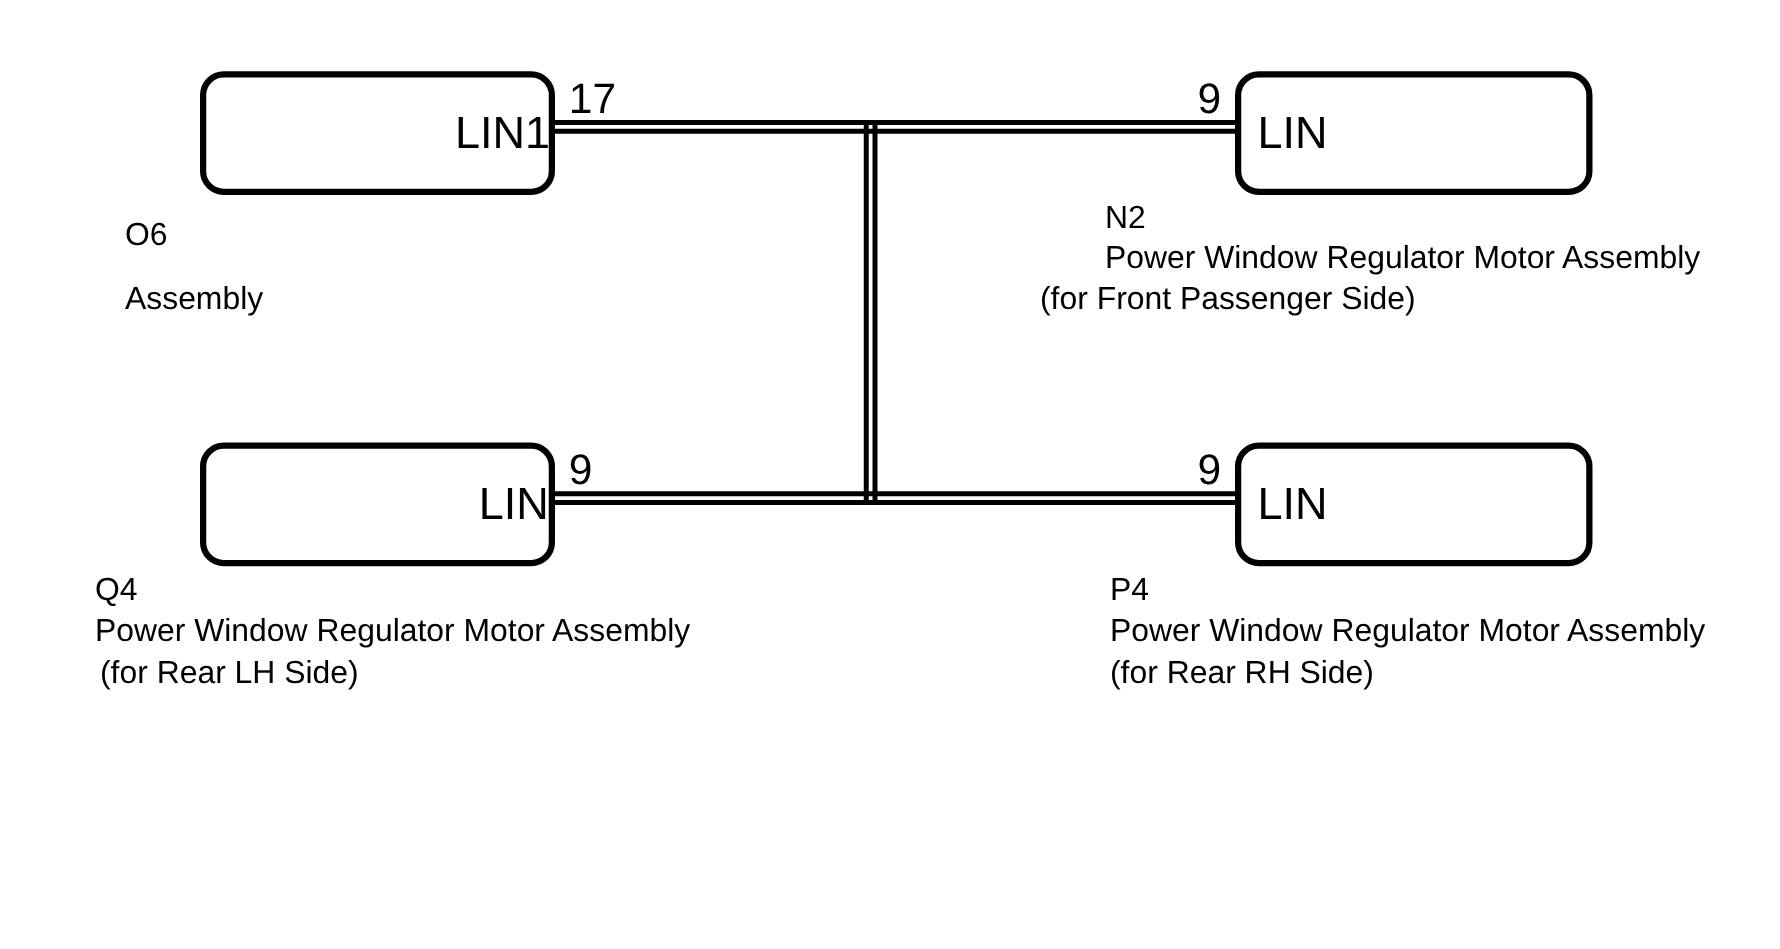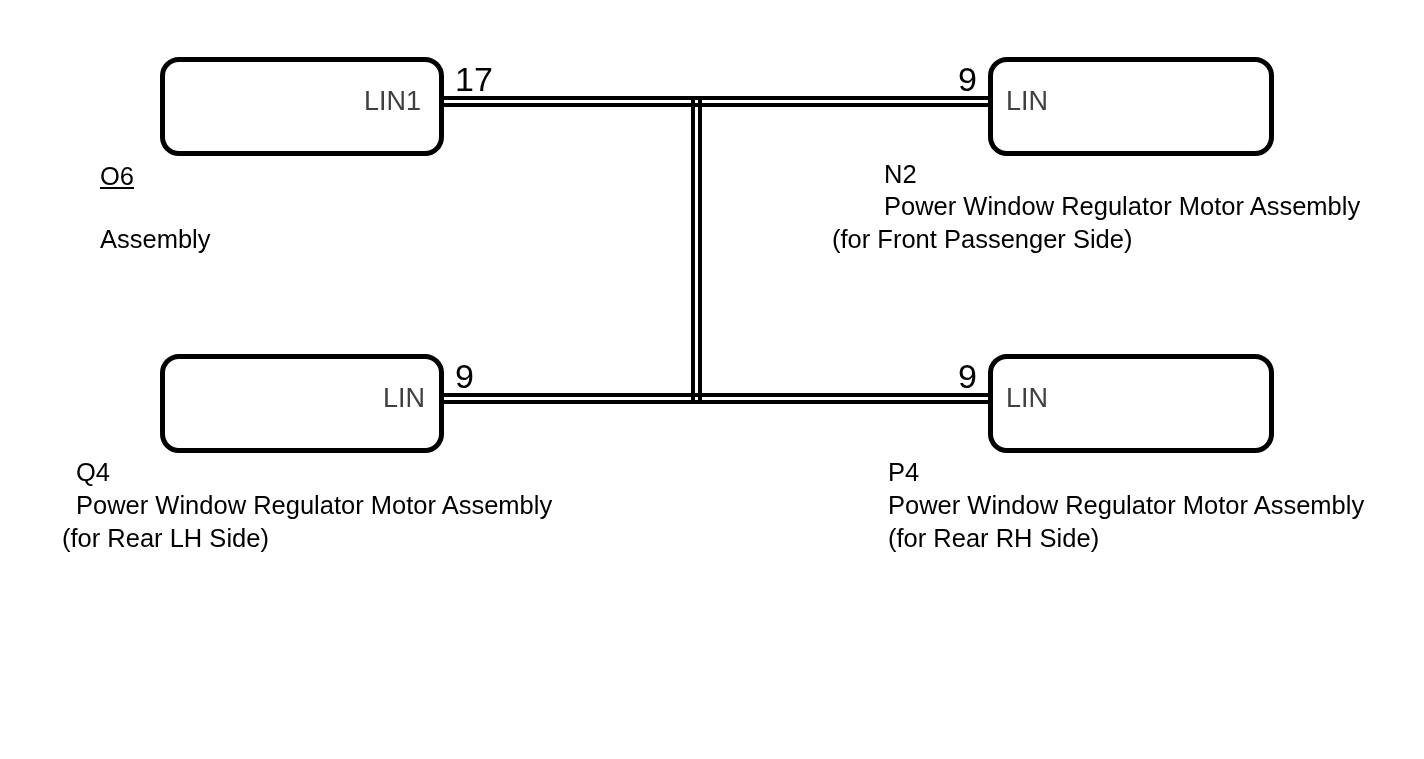--- a/index.html
+++ b/index.html
@@ -23,23 +23,23 @@
   
   .ecu-box {
     position: absolute;
     box-sizing: border-box;
     background: #ffffff;
     border: 5px solid #000000;
     border-radius: 19px;
   }
   .pin-name {
     position: absolute;
-    font-size: 27px;
+    font-size: 36px;
     line-height: 1;
-    color: #404040;
+    color: #000000;
     white-space: nowrap;
   }
   .pin-number {
     position: absolute;
     font-size: 34px;
     line-height: 1;
     color: #000000;
     white-space: nowrap;
   }
 
@@ -132,36 +132,36 @@
 
     <div class="wire-v" style="left:691px; top:96px; height:308px;"></div>
 
     <div class="wire-joint" style="left:691px; top:96px; width:11px; height:4px;"></div>
     <div class="wire-joint" style="left:691px; top:400px; width:11px; height:4px;"></div>
   </div>
 
   <div class="ecu-box" style="left:160px; top:57px; width:284px; height:99px;"></div>
   <div class="pin-name" style="left:364px; top:88px;">LIN1</div>
   <div class="pin-number" style="left:455px; top:62px;">17</div>
-  <div class="caption" style="left:100px; top:160px;text-decoration:underline;">O6</div>
+  <div class="caption" style="left:100px; top:172px;">O6</div>
   <div class="caption" style="left:100px; top:223px;">Assembly</div>
 
   <div class="ecu-box" style="left:988px; top:57px; width:286px; height:99px;"></div>
   <div class="pin-name" style="left:1006px; top:88px;">LIN</div>
   <div class="pin-number" style="left:958px; top:62px;">9</div>
   <div class="caption" style="left:884px; top:158px;">N2</div>
   <div class="caption" style="left:884px; top:190px;">Power Window Regulator Motor Assembly</div>
   <div class="caption" style="left:832px; top:223px;">(for Front Passenger Side)</div>
 
   <div class="ecu-box" style="left:160px; top:354px; width:284px; height:99px;"></div>
   <div class="pin-name" style="left:383px; top:385px;">LIN</div>
   <div class="pin-number" style="left:455px; top:359px;">9</div>
   <div class="caption" style="left:76px; top:456px;">Q4</div>
   <div class="caption" style="left:76px; top:489px;">Power Window Regulator Motor Assembly</div>
-  <div class="caption" style="left:62px; top:522px;text-align:right;">(for Rear LH Side)</div>
+  <div class="caption" style="left:80px; top:522px;text-align:right;">(for Rear LH Side)</div>
 
   <div class="ecu-box" style="left:988px; top:354px; width:286px; height:99px;"></div>
   <div class="pin-name" style="left:1006px; top:385px;">LIN</div>
   <div class="pin-number" style="left:958px; top:359px;">9</div>
   <div class="caption" style="left:888px; top:456px;">P4</div>
   <div class="caption" style="left:888px; top:489px;">Power Window Regulator Motor Assembly</div>
   <div class="caption" style="left:888px; top:522px;">(for Rear RH Side)</div>
 
 
 </div>

